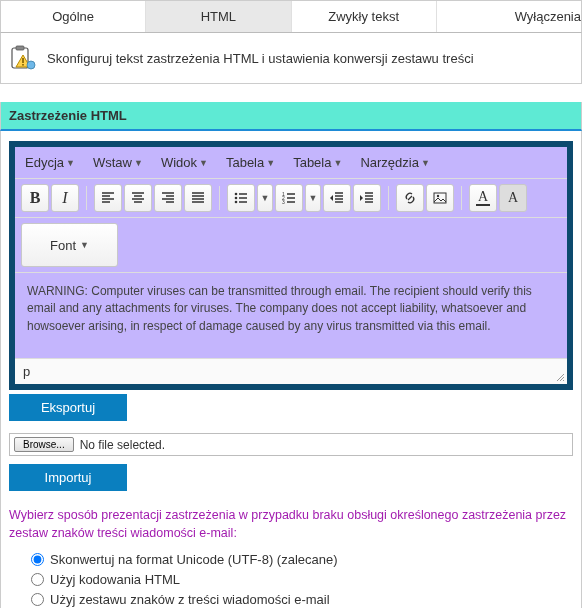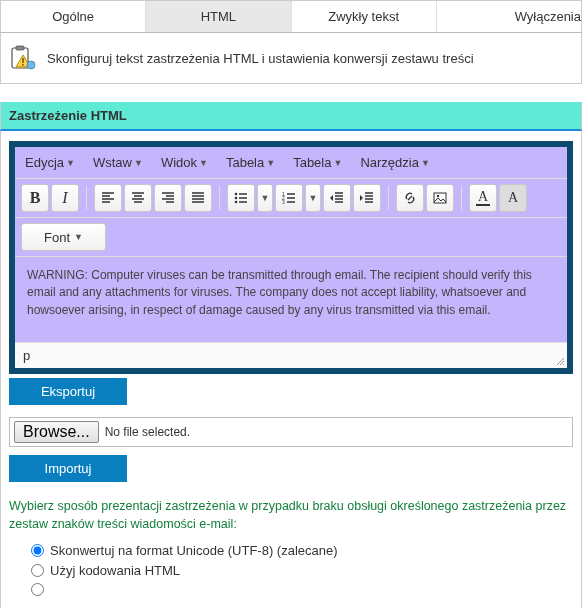--- a/index.html
+++ b/index.html
@@ -15,29 +15,29 @@
   .editor-box { border: 6px solid #0c4a6e; background: #c4b5fd; }
   .menubar { display: flex; gap: 18px; padding: 8px 10px; border-bottom: 1px solid #ddd; font-size: 13px; }
   .menuitem { cursor: pointer; display: inline-flex; align-items: center; gap: 2px; }
   .caret { font-size: 9px; color: #555; }
   .toolbar { display: flex; flex-wrap: wrap; align-items: center; padding: 5px 6px; gap: 4px; border-bottom: 1px solid #ddd; }
   .tgroup { display: flex; gap: 2px; }
   .tbtn { width: 28px; height: 28px; border: 1px solid #c8c8c8; background: linear-gradient(#fff,#f0f0f0); border-radius: 3px; display: flex; align-items: center; justify-content: center; cursor: pointer; color: #333; }
   .tbtn svg { width: 16px; height: 16px; }
   .tsep { width: 1px; height: 24px; background: #ddd; margin: 0 3px; }
   .fontbar { padding: 5px 6px; border-bottom: 1px solid #ddd; }
-  .fontbtn { display: inline-flex; align-items: center; gap: 4px; height: 28px; padding: 0 22px; border: 1px solid #c8c8c8; background: linear-gradient(#fff,#f0f0f0); border-radius: 3px; cursor: pointer; font-size: 13px; }
+  .fontbtn { display: inline-flex; align-items: center; gap: 4px; height: 44px; padding: 0 28px; border: 1px solid #c8c8c8; background: linear-gradient(#fff,#f0f0f0); border-radius: 3px; cursor: pointer; font-size: 13px; }
   .content { padding: 10px 12px; min-height: 85px; font-family: Verdana, sans-serif; font-size: 12px; line-height: 1.45; color: #444; }
   .statusbar { border-top: 1px solid #ddd; padding: 5px 8px; font-size: 13px; color: #333; position: relative; background:#fafafa; }
   .resize-grip { position: absolute; right: 2px; bottom: 2px; width: 12px; height: 12px; }
   .btn-blue { display: inline-block; background: #0a7fbf; color: #fff; border: none; padding: 6px 20px; font-size: 13px; cursor: pointer; margin-top: 4px; text-align:center; min-width:118px;}
   .file-row { margin-top: 12px; border: 1px solid #bdbdbd; padding: 3px 4px; display: flex; align-items: center; gap: 6px; }
-  .file-browse { font-size: 16px; padding: 1px 8px; border: 1px solid #888; background: linear-gradient(#f8f8f8,#e0e0e0); cursor: pointer; border-radius:2px;}
+  .file-browse { font-size: 10px; padding: 1px 8px; border: 1px solid #888; background: linear-gradient(#f8f8f8,#e0e0e0); cursor: pointer; border-radius:2px;}
   .file-label { color: #333; font-size: 12px; }
-  .help-text { margin-top: 16px; font-size: 12.5px; color: #15803d; line-height: 1.4; }
+  .help-text { margin-top: 16px; font-size: 12.5px; color: #a21caf; line-height: 1.4; }
   .radio-group { margin-top: 10px; padding-left: 22px; }
   .radio-row { display: flex; align-items: center; gap: 6px; font-size: 13px; margin-bottom: 5px; }
   .radio-row input { margin: 0; }
 </style>
 </head>
 <body>
 
 <div class="tabs">
   <div class="tab">Ogólne</div>
   <div class="tab active">HTML</div>
@@ -212,15 +212,16 @@
     <label class="radio-row">
       <input type="radio" name="cs" checked="" style="">
       <span>Skonwertuj na format Unicode (UTF-8) (zalecane)</span>
     </label>
     <label class="radio-row">
       <input type="radio" name="cs" style="">
       <span>Użyj kodowania HTML</span>
     </label>
     <label class="radio-row">
       <input type="radio" name="cs" style="">
+      <span>Użyj zestawu znaków z treści wiadomości e-mail</span>
     </label>
   </div>
 </div>
 
 </body></html>

